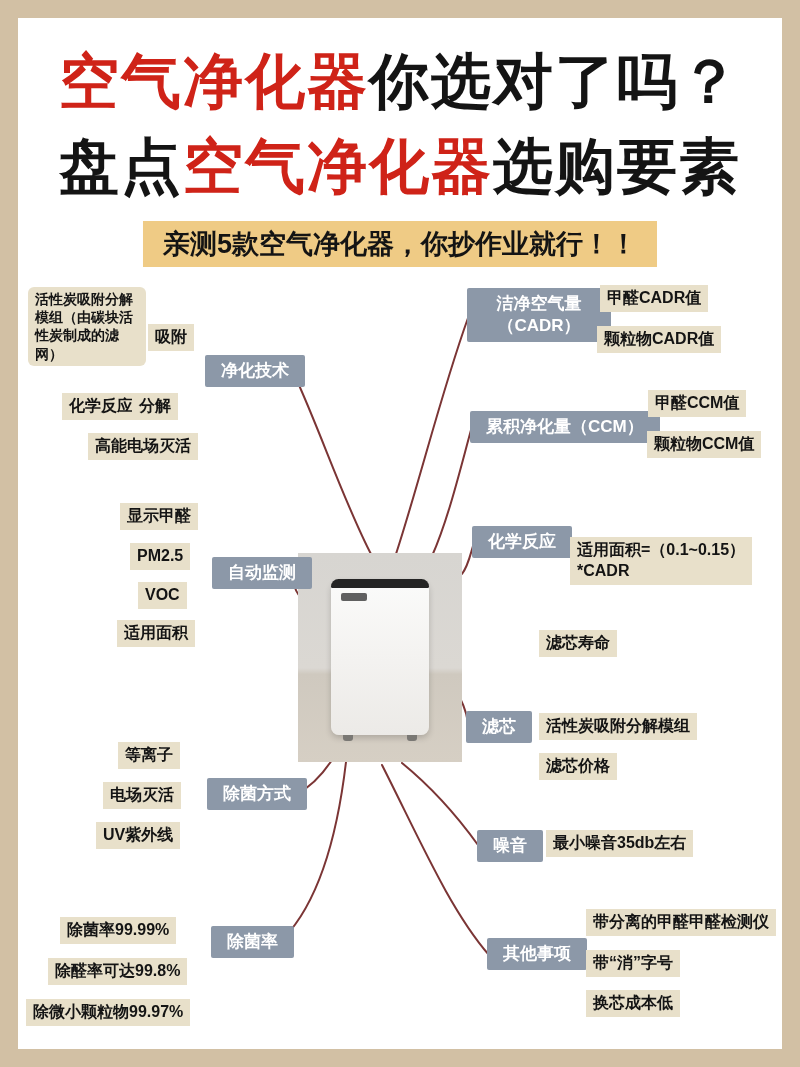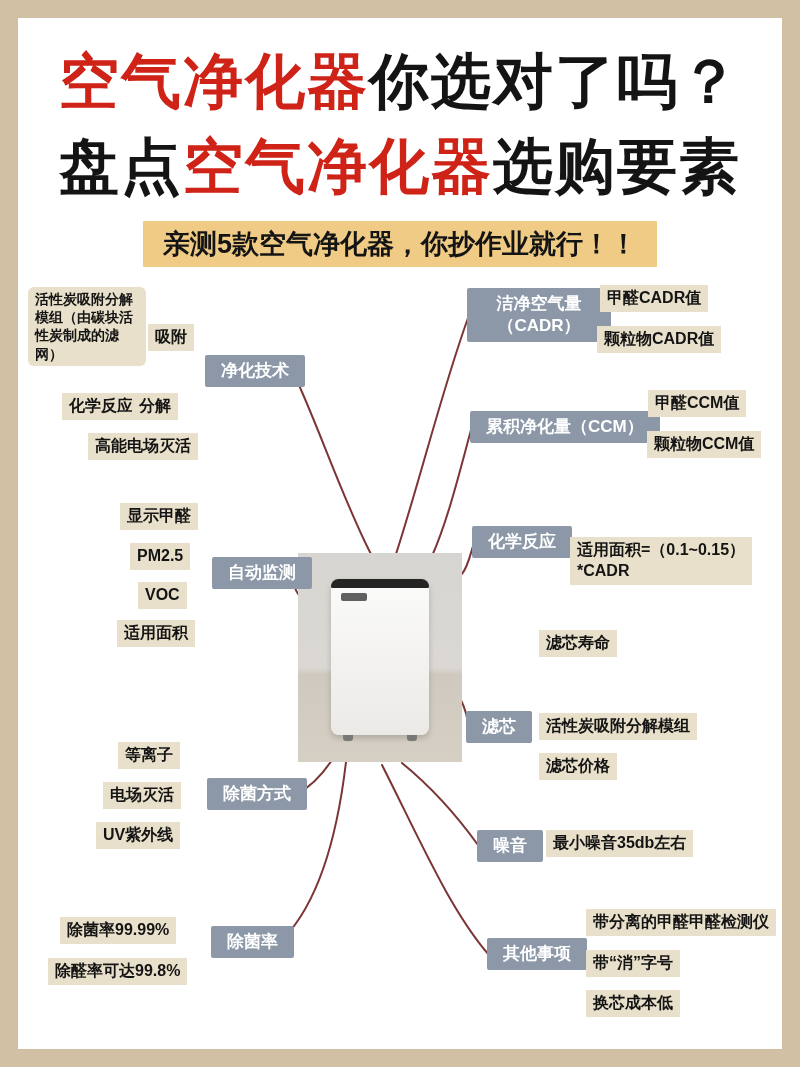--- a/index.html
+++ b/index.html
@@ -85,20 +85,21 @@
   <div class="leaf" style="left:117px;top:620px">适用面积</div>
   <div class="node" style="left:212px;top:557px">自动监测</div>
 
   <div class="leaf" style="left:118px;top:742px">等离子</div>
   <div class="leaf" style="left:103px;top:782px">电场灭活</div>
   <div class="leaf" style="left:96px;top:822px">UV紫外线</div>
   <div class="node" style="left:207px;top:778px">除菌方式</div>
 
   <div class="leaf" style="left:60px;top:917px">除菌率99.99%</div>
   <div class="leaf" style="left:48px;top:958px">除醛率可达99.8%</div>
+  <div class="leaf" style="left:26px;top:999px">除微小颗粒物99.97%</div>
   <div class="node" style="left:211px;top:926px">除菌率</div>
 
   <div class="node" style="left:467px;top:288px;width:112px">
     <div>洁净空气量</div>
     <div>（CADR）</div>
   </div>
   <div class="leaf" style="left:600px;top:285px">甲醛CADR值</div>
   <div class="leaf" style="left:597px;top:326px">颗粒物CADR值</div>
 
   <div class="node" style="left:470px;top:411px">累积净化量（CCM）</div>

